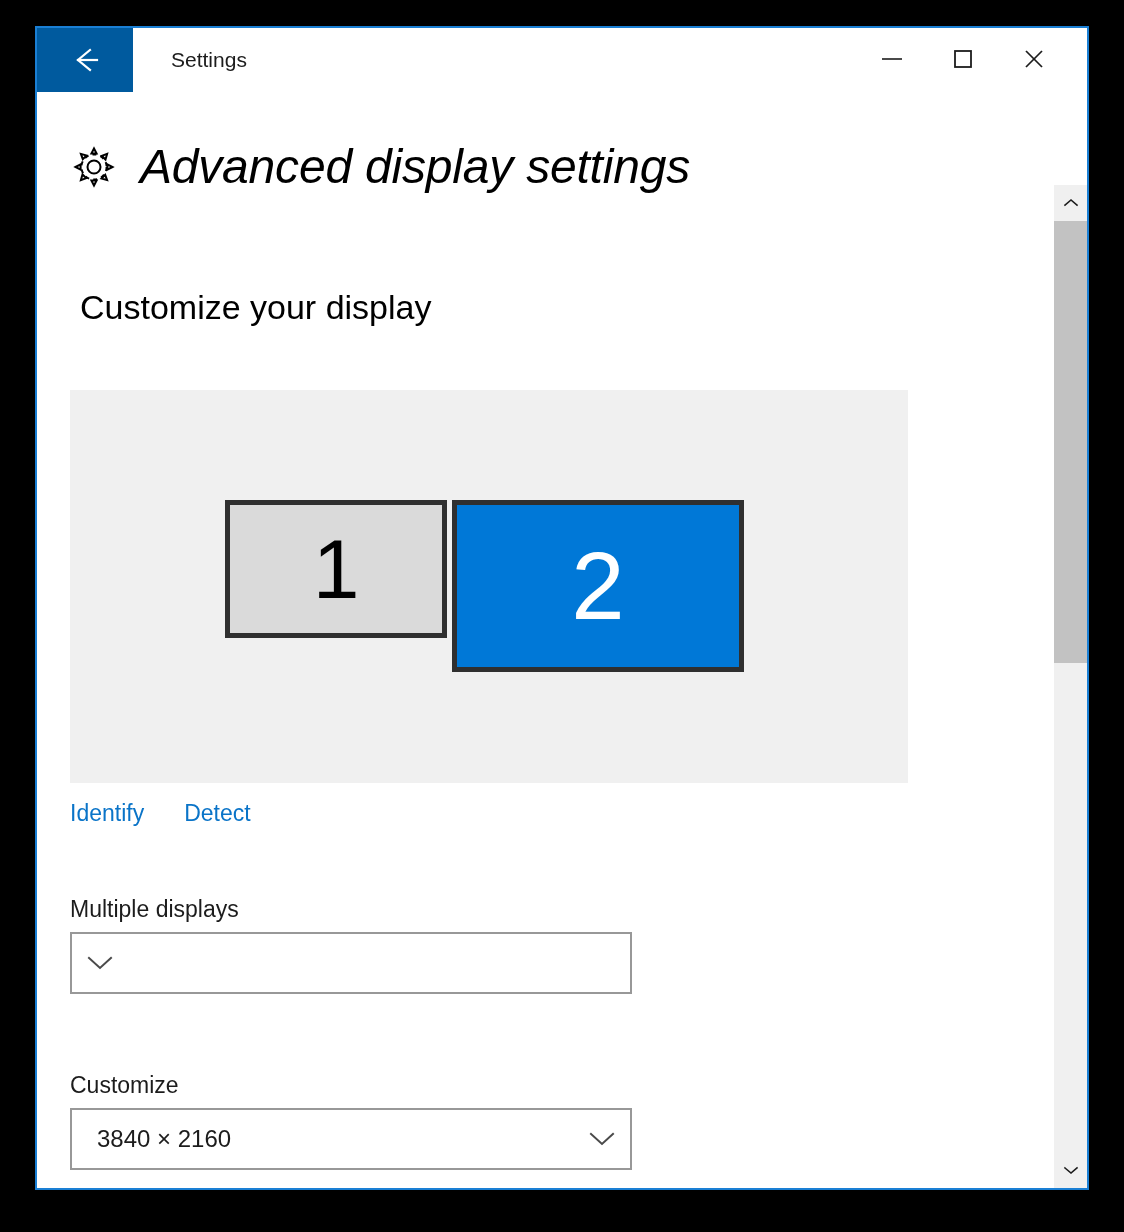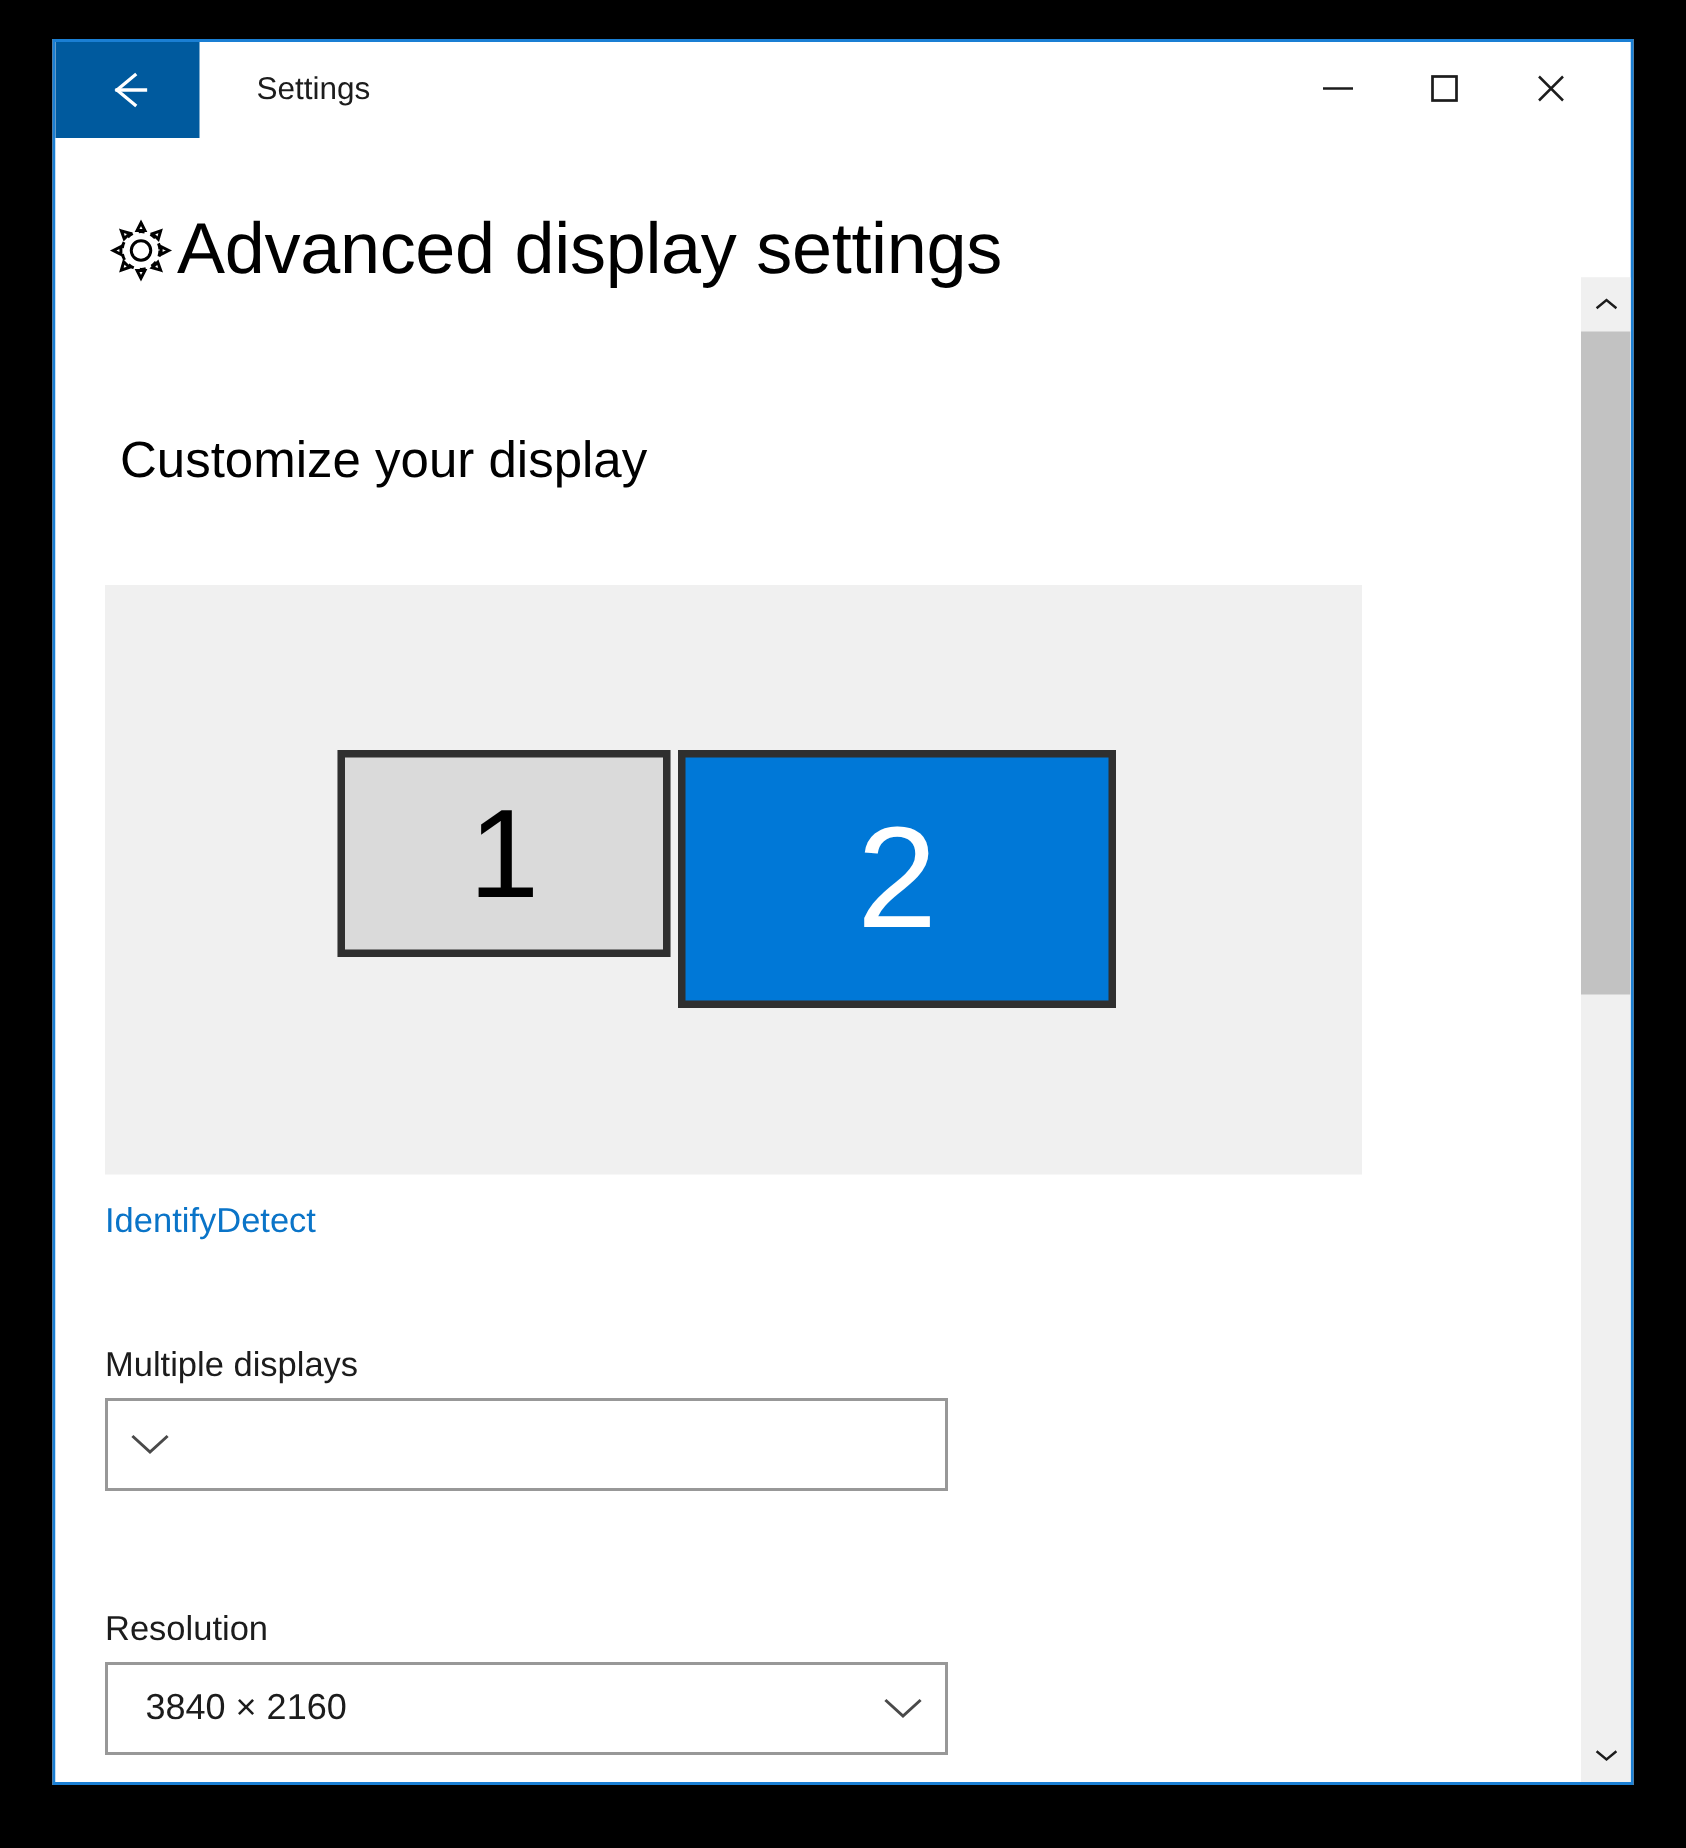--- a/index.html
+++ b/index.html
@@ -96,20 +96,22 @@
     overflow: hidden;
     background: #ffffff;
   }
 
   #page-header {
     position: absolute;
     left: 33px;
     top: 47px;
     display: flex;
     align-items: center;
+    gap: 22px;
+    font-style: italic;
   }
   #gear-icon { display: block; }
   #page-title {
     font-size: 48px;
     font-weight: 300;
     color: #000000;
     letter-spacing: -0.2px;
     white-space: nowrap;
   }
 
@@ -164,20 +166,21 @@
   }
   #monitor-1 .monitor-label { color: #000000; }
   #monitor-2 .monitor-label { color: #ffffff; font-size: 96px; }
 
   
   #link-row {
     position: absolute;
     left: 33px;
     top: 708px;
     display: flex;
+    gap: 40px;
   }
   .action-link {
     font-size: 23px;
     color: #0a74c8;
     text-decoration: none;
     cursor: pointer;
     white-space: nowrap;
   }
 
   
@@ -341,21 +344,21 @@
 
       <div class="field-label" id="label-multiple-displays">Multiple displays</div>
       <div class="dropdown" id="dropdown-multiple-displays">
         <span class="dropdown-chevron">
           <svg width="28" height="18" viewBox="0 0 28 18">
             <path d="M3 4 L14 14 L25 4" fill="none" stroke="#4a4a4a" stroke-width="2" stroke-linecap="square" stroke-linejoin="miter"></path>
           </svg>
         </span>
       </div>
 
-      <div class="field-label" id="label-resolution">Resolution</div>
+      <div class="field-label" id="label-resolution">Customize</div>
       <div class="dropdown" id="dropdown-resolution">
         <span class="dropdown-value">3840 × 2160</span>
         <span class="dropdown-chevron">
           <svg width="28" height="18" viewBox="0 0 28 18">
             <path d="M3 4 L14 14 L25 4" fill="none" stroke="#4a4a4a" stroke-width="2" stroke-linecap="square" stroke-linejoin="miter"></path>
           </svg>
         </span>
       </div>
 
       <div id="scrollbar">

